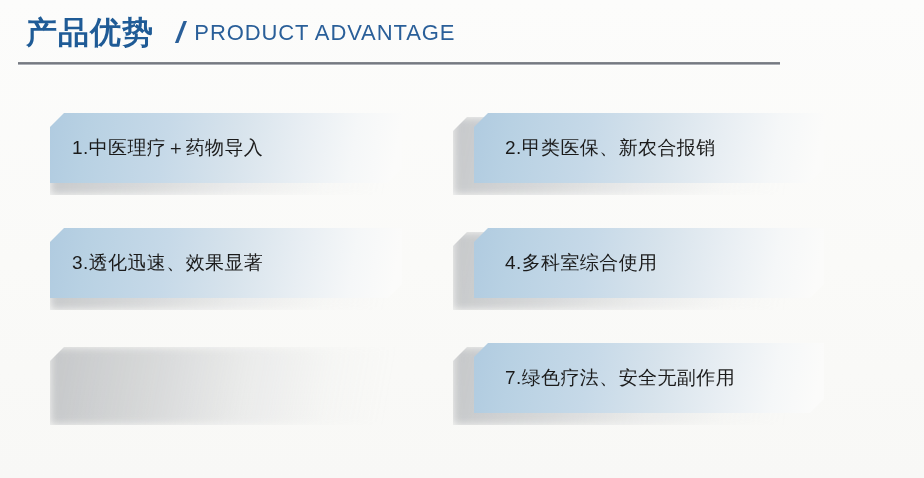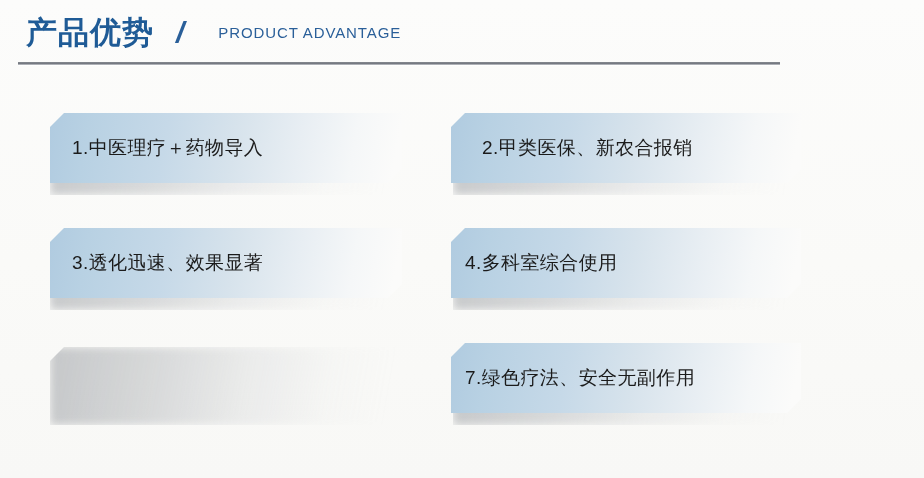--- a/index.html
+++ b/index.html
@@ -46,27 +46,26 @@
   }
   .title-slash {
     font-size: 30px;
     font-weight: bold;
     color: #2a5f99;
     font-style: italic;
     margin: 0 10px 0 22px;
     line-height: 44px;
   }
   .title-en {
-    font-size: 15px;
+    font-size: 22px;
     font-weight: normal;
     color: #2a5f99;
     letter-spacing: 0.9px;
     line-height: 44px;
     white-space: nowrap;
-    margin-left: 24px;
   }
   .header-rule {
     position: absolute;
     left: 0px;
     top: 54px;
     width: 762px;
     height: 3px;
     background: linear-gradient(180deg, #8b8f96 0%, #6e727a 45%, #c9ccd1 100%);
     box-shadow: 0 1px 1px rgba(255,255,255,0.9);
   }
@@ -108,38 +107,38 @@
     clip-path: polygon(14px 0, 100% 0, 100% calc(100% - 14px), calc(100% - 14px) 100%, 0 100%, 0 14px);
     background: linear-gradient(100deg,
                 rgba(120,125,132,0.40) 0%,
                 rgba(135,140,147,0.30) 28%,
                 rgba(160,165,172,0.16) 55%,
                 rgba(190,195,200,0.05) 78%,
                 rgba(255,255,255,0) 95%);
     filter: blur(4px);
   }
   .card-left  { left: 50px;  width: 352px; }
-  .card-right { left: 451px; width: 350px; }
+  .card-right { left: 474px; width: 350px; }
   .shadow-left  { left: 50px;  width: 352px; }
   .shadow-right { left: 453px; width: 350px; }
 
   .card-label {
     padding-left: 22px;
     font-size: 19px;
     color: #1b1b1b;
     letter-spacing: 0.4px;
     white-space: nowrap;
     font-family: "Liberation Sans", "DejaVu Sans", sans-serif;
   }
   .card-right .card-label { padding-left: 31px; }
 
   .row2 .card-label,
   .row3 .card-label { padding-left: 22px; }
   .row2 .card-right .card-label,
-  .row3 .card-right .card-label { padding-left: 14px; }
+  .row3 .card-right .card-label { padding-left: 31px; }
 </style>
 </head>
 <body>
 
 <div class="slide">
 
   <div class="header">
     <div class="header-line">
       <span class="title-cn">产品优势</span>
       <span class="title-slash">/</span>

